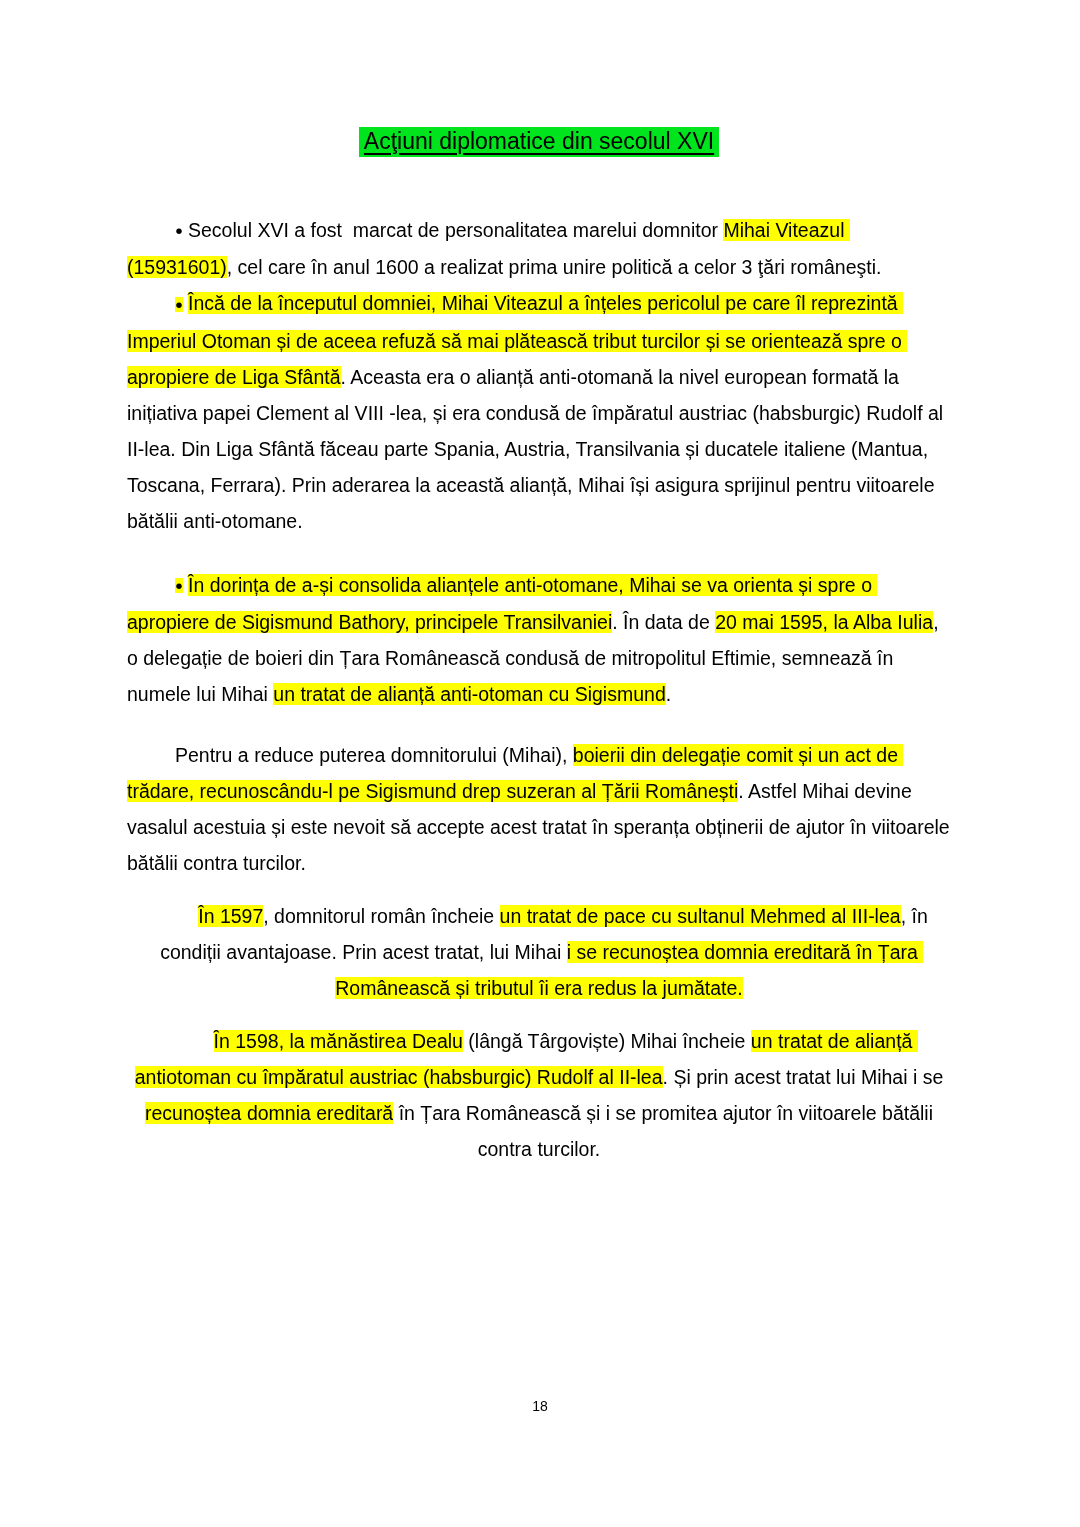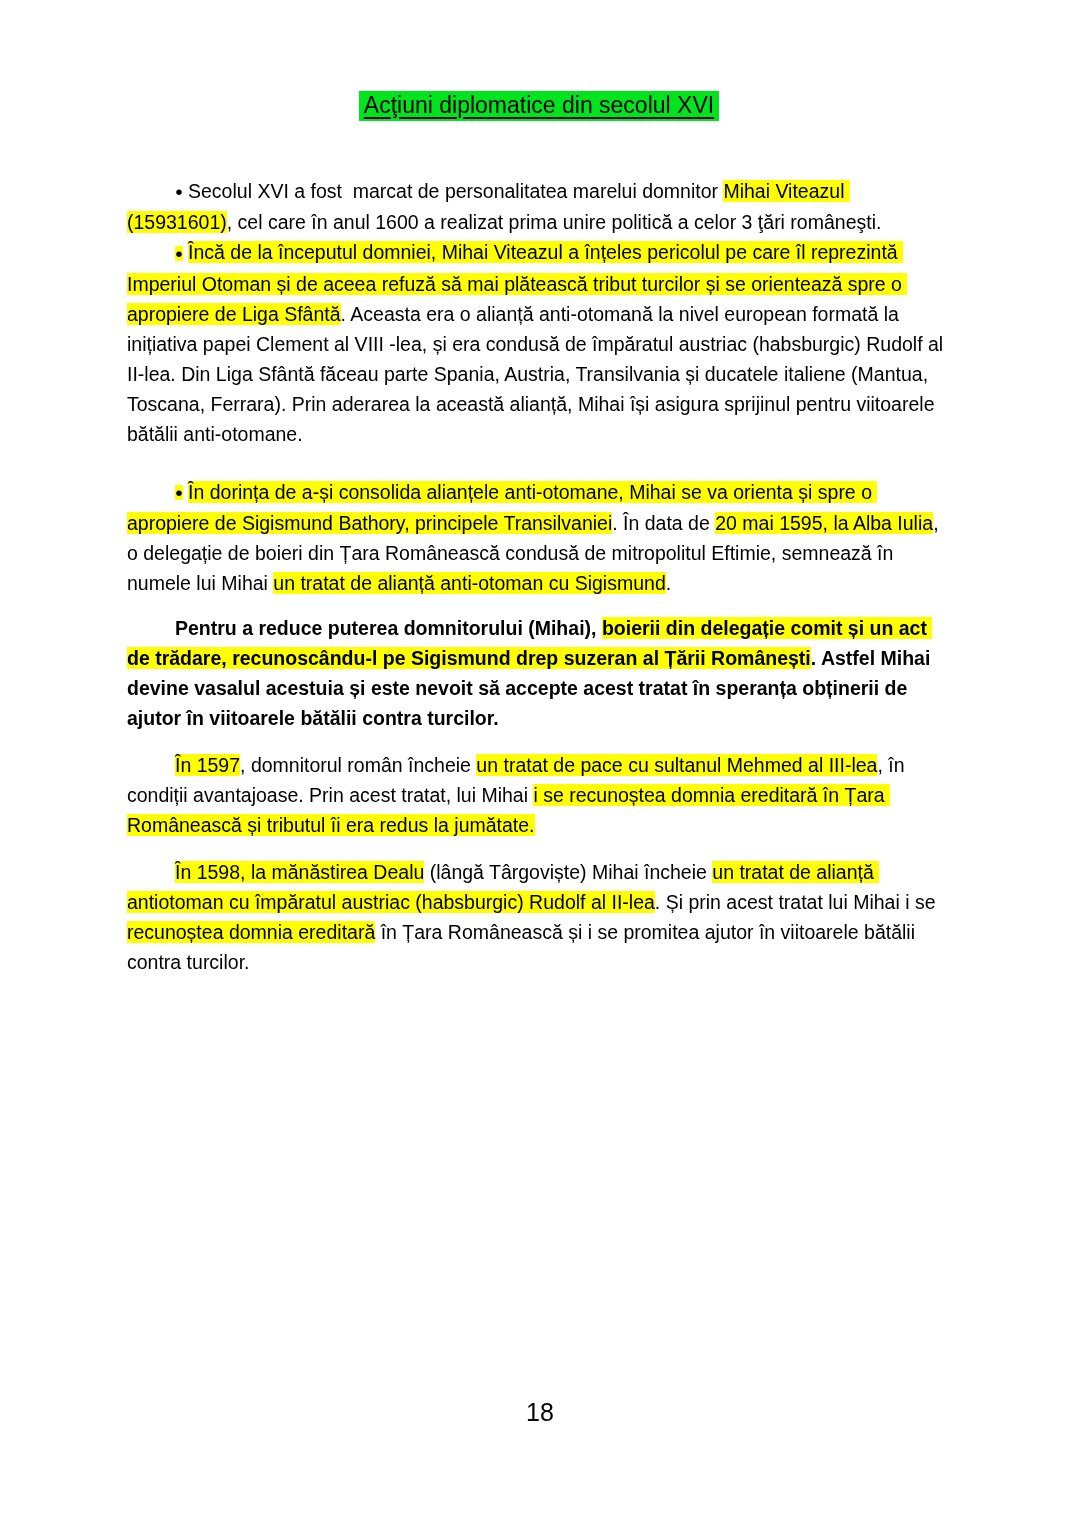--- a/index.html
+++ b/index.html
@@ -18,60 +18,60 @@
     overflow: hidden;
   }
   .content {
     position: absolute;
     left: 127px;
     top: 0;
     width: 824px;
   }
   .title {
     margin: 0;
-    padding-top: 84px;
+    padding-top: 120px;
     text-align: center;
     font-size: 23px;
     font-weight: 400;
     line-height: 42px;
   }
   .title-text {
     background: var(--hl-green, #00e41e);
     text-decoration: underline;
     text-decoration-thickness: 2px;
     text-underline-offset: 4px;
     padding: 1px 5px 3px 5px;
   }
   .para {
     margin: 0;
     font-size: 19.5px;
-    line-height: 30px;
+    line-height: 36px;
     white-space: pre-wrap;
     text-align: left;
   }
   .indent { text-indent: 48px; }
   .mt-a { margin-top: 50px; }
   .mt-b { }
   .mt-c { margin-top: 28px; }
-  .mt-d { margin-top: 15px; font-weight: bold; }
+  .mt-d { margin-top: 25px; }
   .mt-e { margin-top: 56px; }
-  .mt-f { margin-top: 17px; }
+  .mt-f { margin-top: 17px; text-align: center; }
   .hl { background: var(--hl-yellow, #ffff00); }
   .bullet {
     font-size: 0.68em;
     margin-right: 5px;
     vertical-align: 0.12em;
   }
   .page-number {
     position: absolute;
     top: 1398px;
     left: 0;
     right: 0;
     text-align: center;
-    font-size: 25px;
+    font-size: 14px;
   }
 </style>
 </head>
 <body>
 
 <div class="page">
   <div class="content">
     <h1 class="title"><span class="title-text">Acţiuni diplomatice din secolul XVI</span></h1>
 
     <p class="para indent mt-a"><span class="bullet">●</span><span class="plain">Secolul XVI a fost  marcat de personalitatea marelui domnitor </span><span class="hl">Mihai Viteazul (15931601)</span><span class="plain">, cel care în anul 1600 a realizat prima unire politică a celor 3 ţări româneşti.</span></p>

